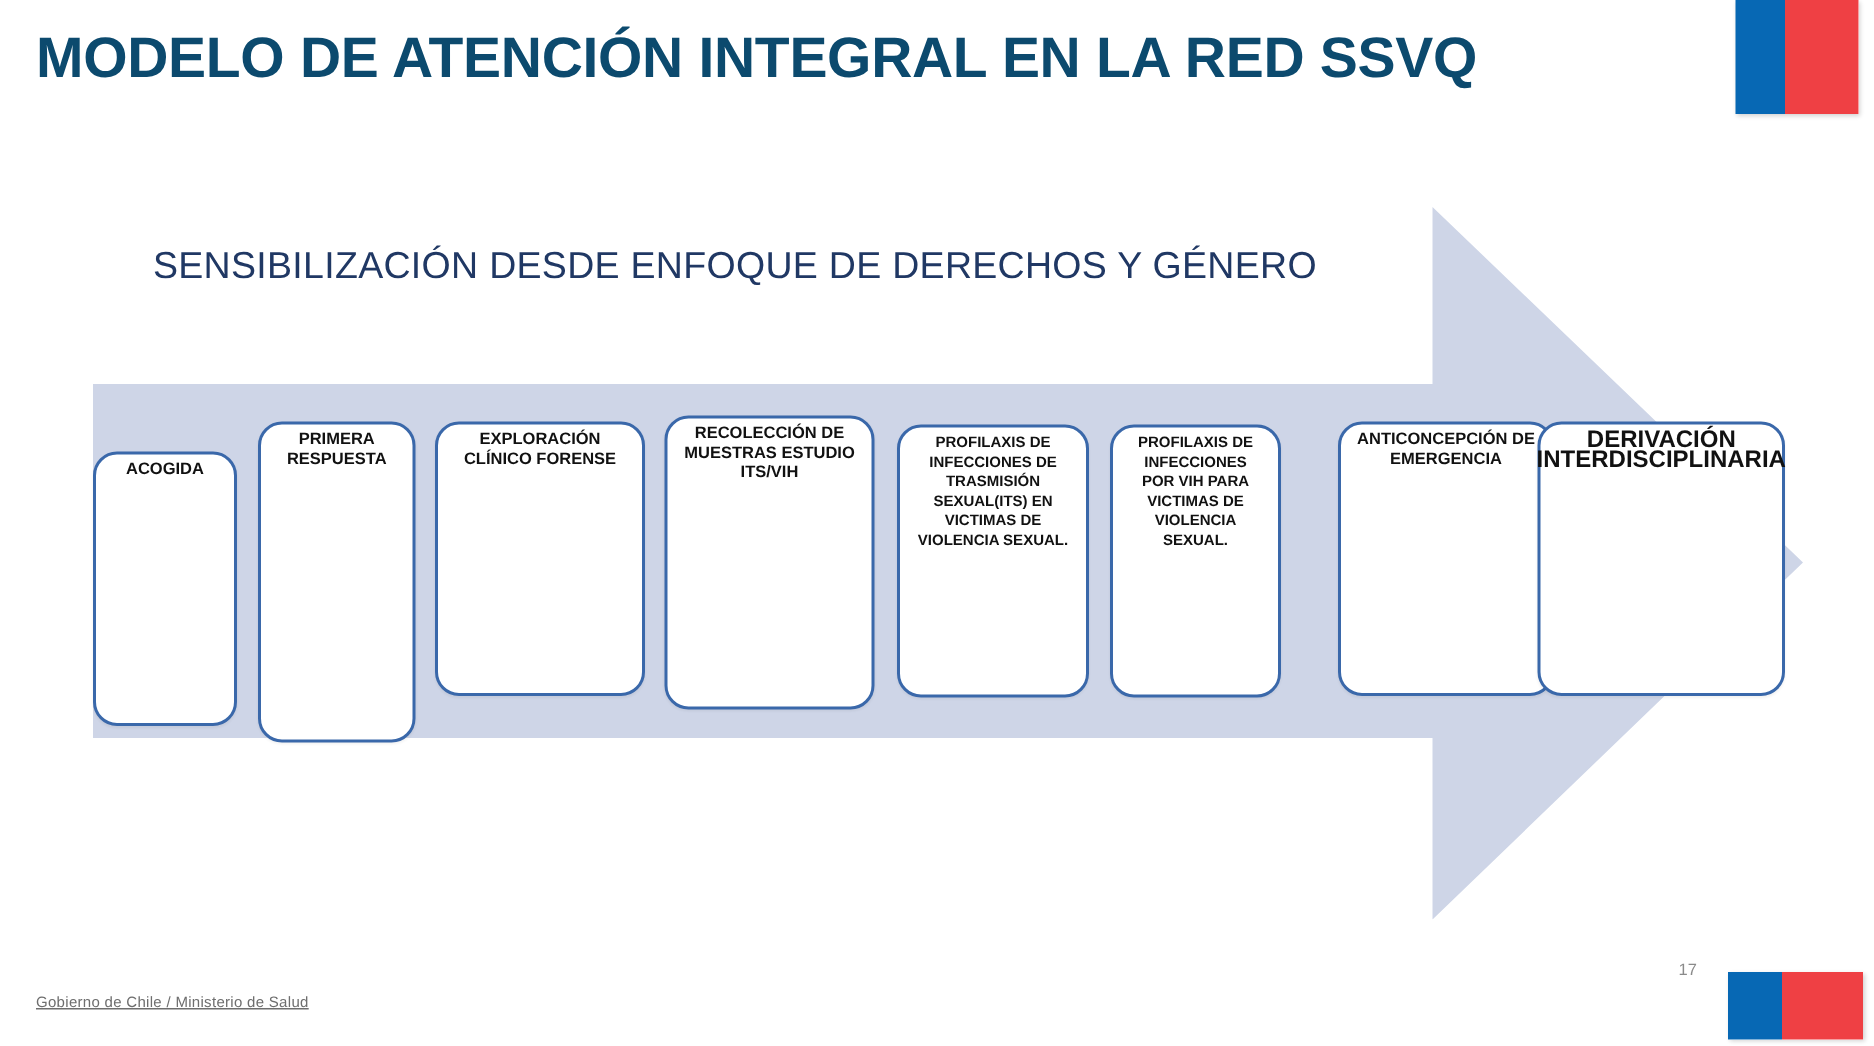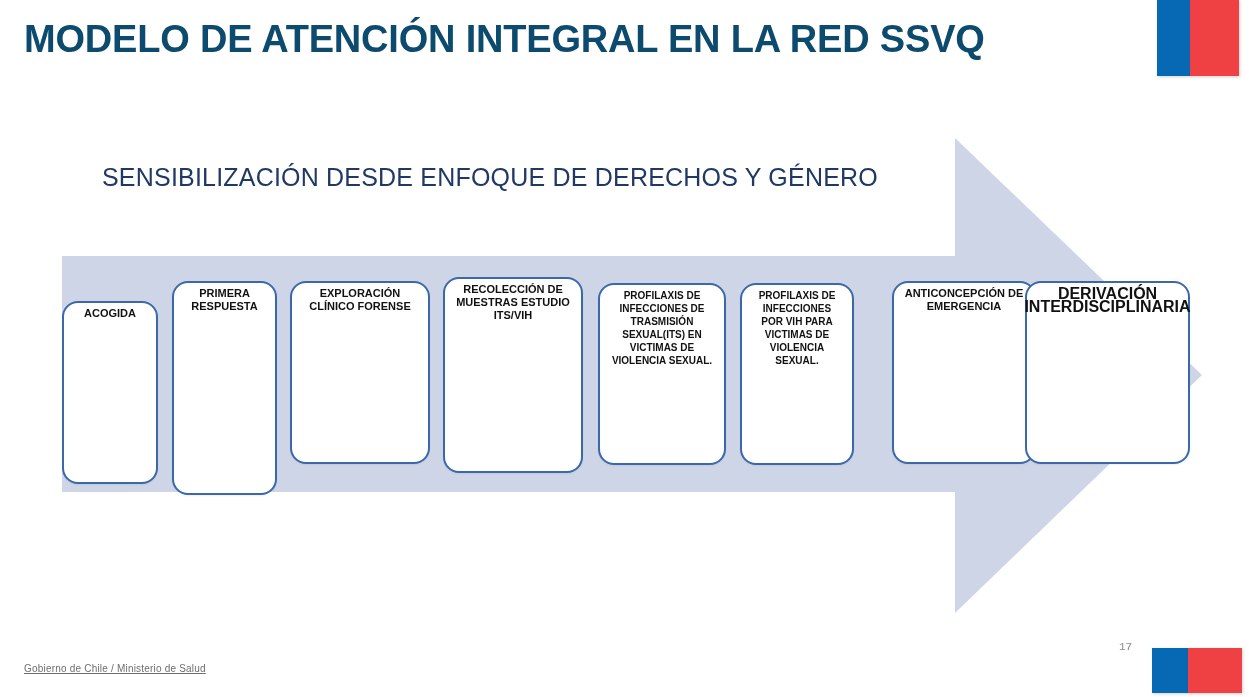--- a/index.html
+++ b/index.html
@@ -111,21 +111,20 @@
     color: #6E6E6E;
     letter-spacing: 0.2px;
     text-decoration: underline;
   }
   #page-number {
     position: absolute;
     left: 1119px;
     top: 641px;
     font-size: 11px;
     color: #8A8A8A;
-    font-family: Liberation Mono, monospace;
   }
 </style>
 </head>
 <body>
 
 <div id="slide">
 
   <div id="slide-title">MODELO DE ATENCIÓN INTEGRAL EN LA RED SSVQ</div>
 
   <div class="flag" id="flag-top">

